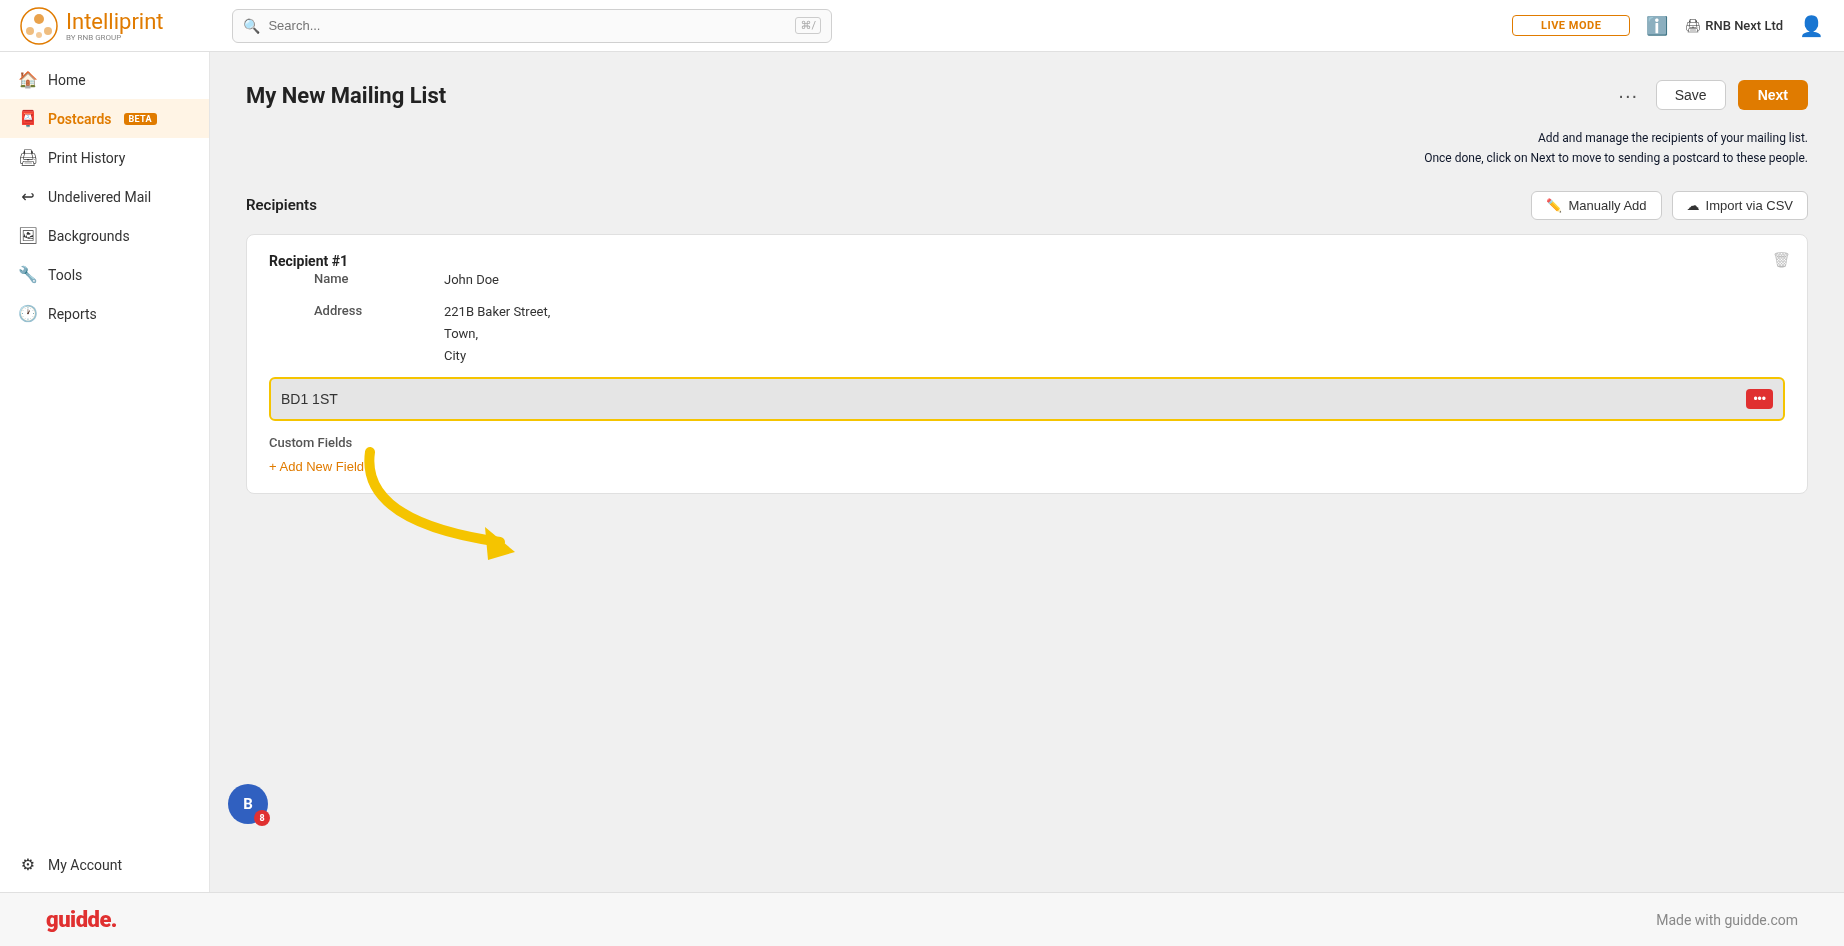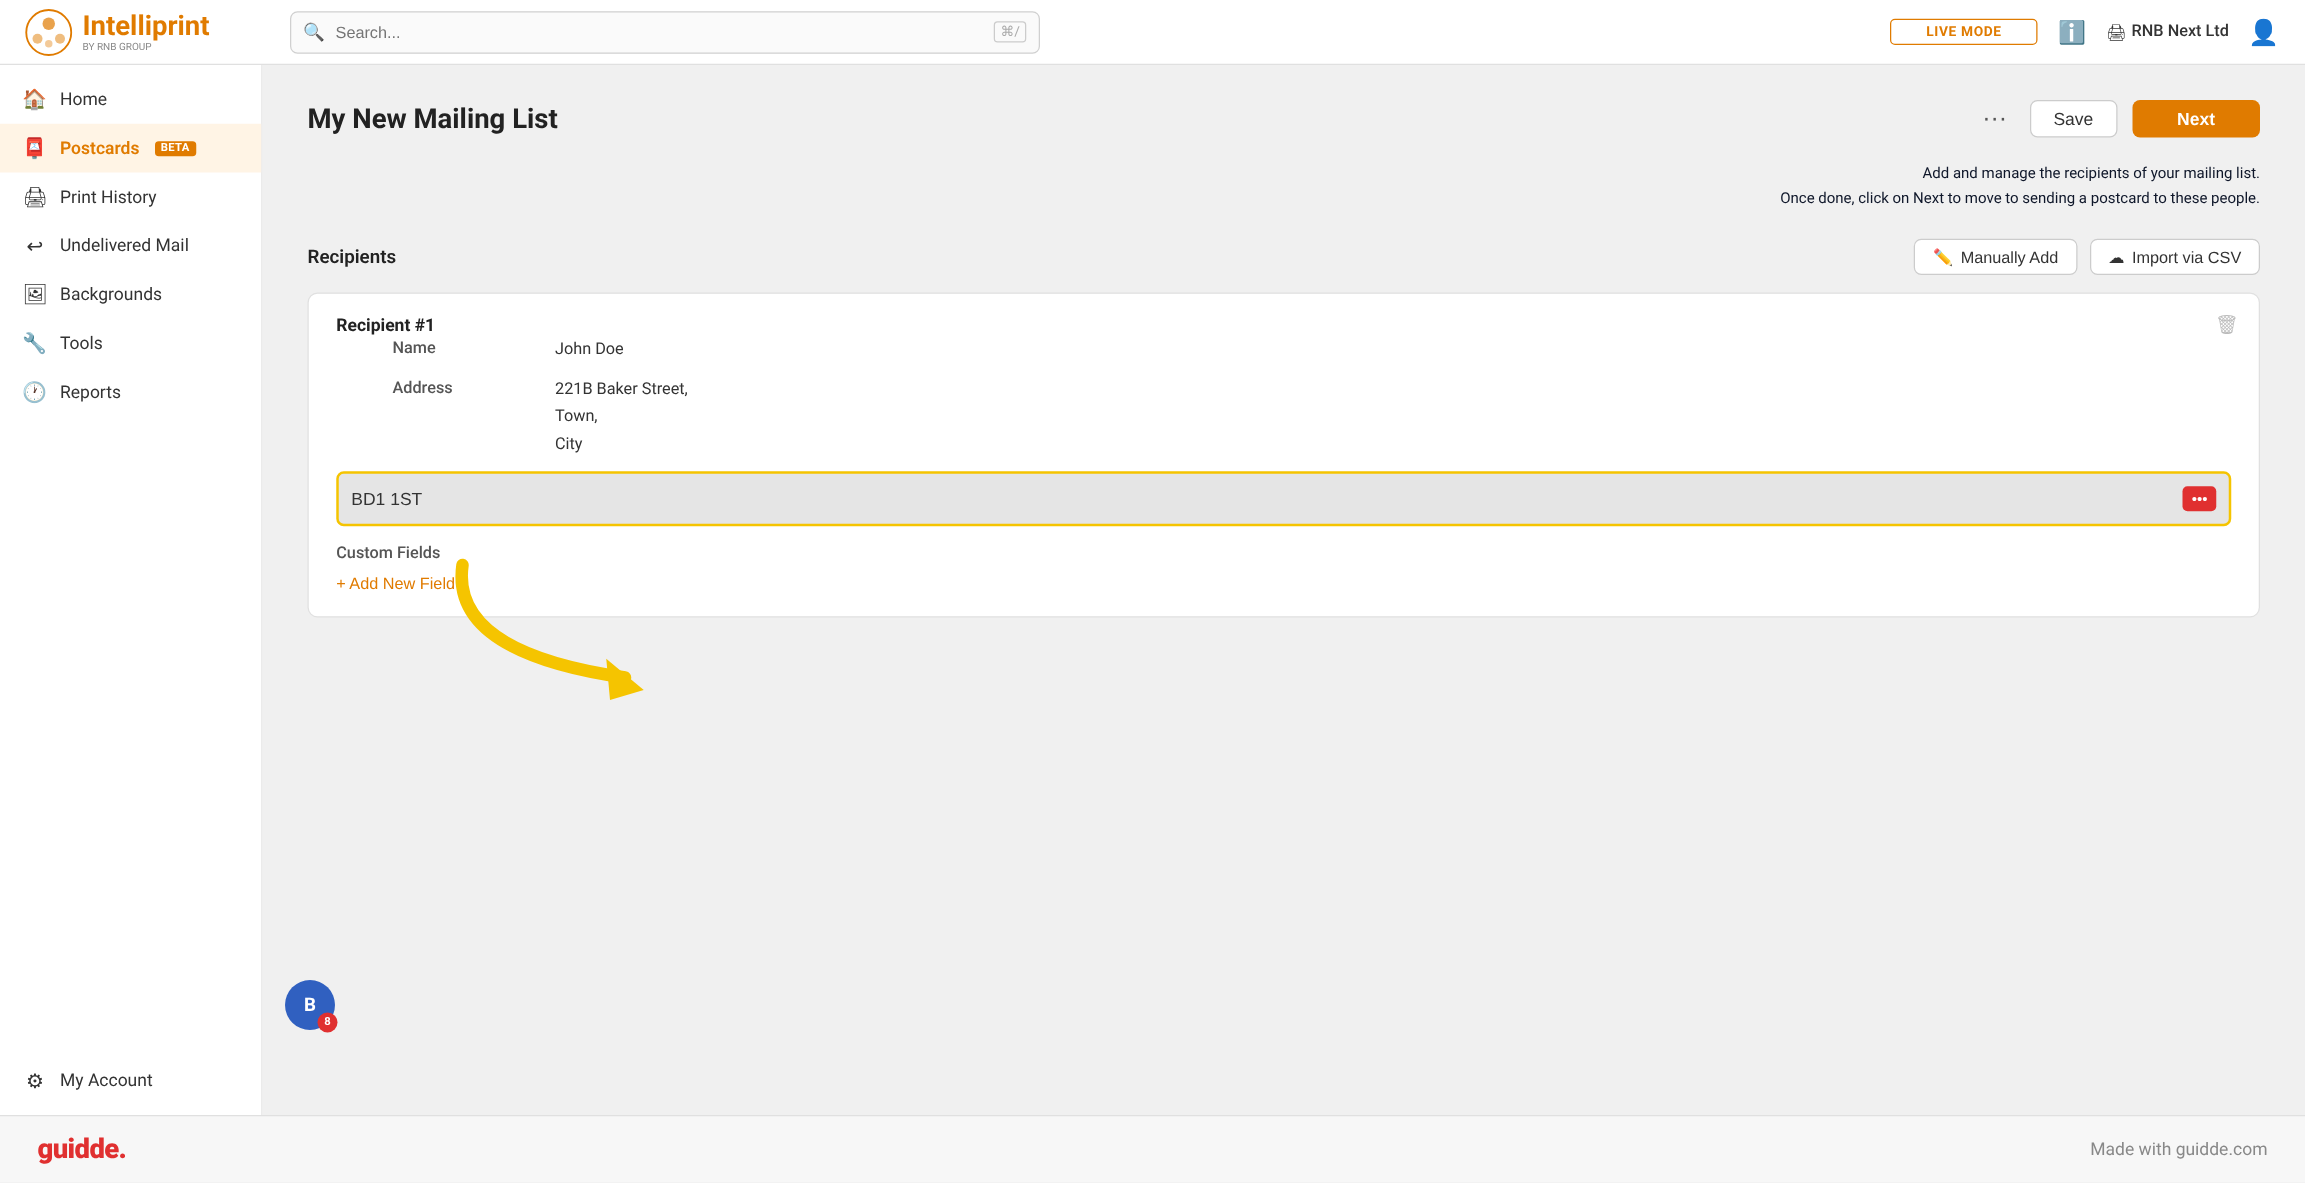--- a/index.html
+++ b/index.html
@@ -17,21 +17,21 @@
       position: relative;
       z-index: 10;
     }
     .logo {
       display: flex; align-items: center; gap: 8px;
       width: 200px;
     }
     .logo-icon {
       width: 38px; height: 38px;
     }
-    .logo-text { font-size: 22px; font-weight: 700; color: #e07b00; }
+    .logo-text { font-size: 22px; font-weight: 400; color: #e07b00; }
     .logo-sub { font-size: 8px; color: #888; display: block; line-height: 1; }
     .search-bar {
       flex: 1;
       max-width: 600px;
       height: 34px;
       border: 1px solid #d0d0d0;
       border-radius: 6px;
       display: flex;
       align-items: center;
       padding: 0 10px;
@@ -129,21 +129,21 @@
       align-items: center;
       gap: 12px;
     }
     .btn-dots {
       background: none; border: none; font-size: 20px; color: #555; cursor: pointer; padding: 2px 6px;
     }
     .btn-save {
       background: #fff; border: 1px solid #ccc; color: #333; font-size: 14px; font-weight: 500; padding: 6px 18px; border-radius: 6px; cursor: pointer;
     }
     .btn-next {
-      background: #e07b00; border: none; color: #fff; font-size: 14px; font-weight: 700; padding: 7px 36px; border-radius: 6px; cursor: pointer;
+      background: #e07b00; border: none; color: #fff; font-size: 14px; font-weight: 700; padding: 7px 20px; border-radius: 6px; cursor: pointer;
     }
 
     
     .page-desc {
       font-size: 12px;
       color: #0f172a;
       margin-bottom: 22px;
       line-height: 1.7;
       text-align: right;
     }
@@ -281,21 +281,21 @@
     }
 
     
     .bottom-bar {
       height: 54px;
       background: #f7f7f7;
       border-top: 1px solid #e0e0e0;
       display: flex;
       align-items: center;
       justify-content: space-between;
-      padding: 0 30px;
+      padding: 0 46px;
       flex-shrink: 0;
     }
     .guidde-logo {
       font-size: 22px;
       font-weight: 900;
       color: #e03030;
       letter-spacing: -0.5px;
     }
     .made-with {
       font-size: 14px;

